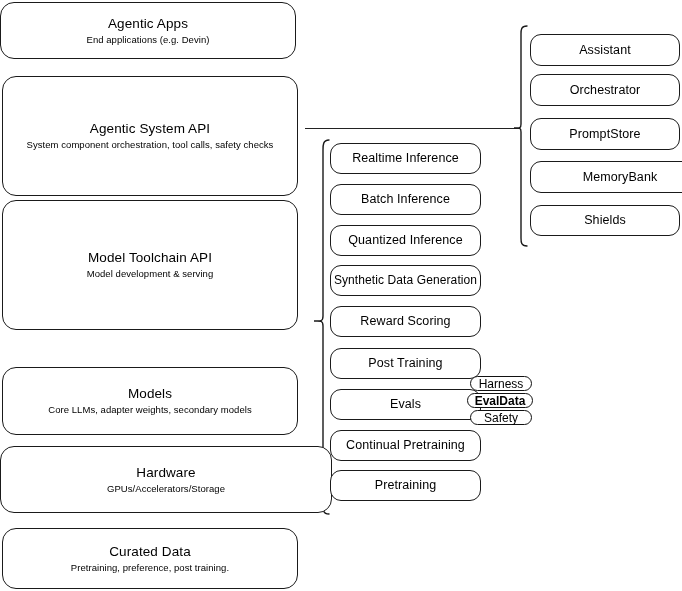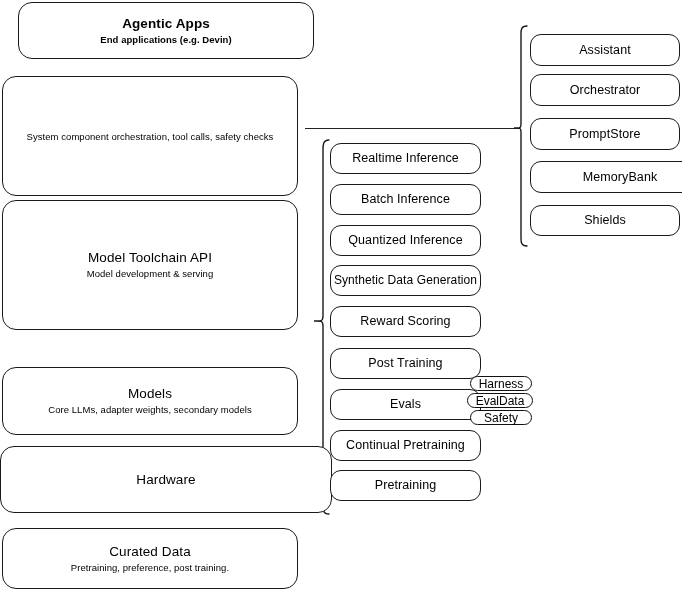--- a/index.html
+++ b/index.html
@@ -100,41 +100,43 @@
       <path d="M14 2 C8 2 8 6 8 10 L8 100 C8 105 6 104 1 104 C6 104 8 103 8 108 L8 214 C8 218 8 222 14 222" stroke="#1a1a1a" stroke-width="1.4" fill="none" stroke-linecap="round"></path>
     </svg>
   </div>
 
   <div class="brace" style="left:313px; top:138px; width:18px; height:378px;">
     <svg width="18" height="378" viewBox="0 0 18 378" fill="none" xmlns="http://www.w3.org/2000/svg">
       <path d="M16 2 C10 2 10 7 10 12 L10 178 C10 184 7 183 1 183 C7 183 10 182 10 188 L10 366 C10 372 10 376 16 376" stroke="#1a1a1a" stroke-width="1.4" fill="none" stroke-linecap="round"></path>
     </svg>
   </div>
 
-  <div class="node layer" style="left:18px; top:2px; width:296px; height:57px;font-weight:bold;">
+  <div class="node layer" style="left:0; top:2px; width:296px; height:57px;">
     <div class="title">Agentic Apps</div>
     <div class="subtitle">End applications (e.g. Devin)</div>
   </div>
 
   <div class="node layer" style="left:2px; top:76px; width:296px; height:120px;">
+    <div class="title">Agentic System API</div>
     <div class="subtitle">System component orchestration, tool calls, safety checks</div>
   </div>
 
   <div class="node layer" style="left:2px; top:200px; width:296px; height:130px;">
     <div class="title">Model Toolchain API</div>
     <div class="subtitle">Model development &amp; serving</div>
   </div>
 
   <div class="node layer" style="left:2px; top:367px; width:296px; height:68px;">
     <div class="title">Models</div>
     <div class="subtitle">Core LLMs, adapter weights, secondary models</div>
   </div>
 
   <div class="node layer" style="left:0; top:446px; width:332px; height:67px;">
     <div class="title">Hardware</div>
+    <div class="subtitle">GPUs/Accelerators/Storage</div>
   </div>
 
   <div class="node layer" style="left:2px; top:528px; width:296px; height:61px;">
     <div class="title">Curated Data</div>
     <div class="subtitle">Pretraining, preference, post training.</div>
   </div>
 
   <div class="node leaf" style="left:330px; top:143px; width:151px; height:31px;justify-content:center;">
     <div class="title">Realtime Inference</div>
   </div>
@@ -168,21 +170,21 @@
   </div>
 
   <div class="node leaf" style="left:330px; top:470px; width:151px; height:31px;">
     <div class="title">Pretraining</div>
   </div>
 
   <div class="pill" style="left:470px; top:376px; width:62px; height:15px;">
     <span>Harness</span>
   </div>
 
-  <div class="pill" style="left:467px; top:393px; width:66px; height:15px;">
+  <div class="pill" style="left:467px; top:393px; width:66px; height:15px;font-weight:bold;">
     <span>EvalData</span>
   </div>
 
   <div class="pill" style="left:470px; top:410px; width:62px; height:15px;">
     <span>Safety</span>
   </div>
 
   <div class="node leaf" style="left:530px; top:34px; width:150px; height:32px;">
     <div class="title">Assistant</div>
   </div>

